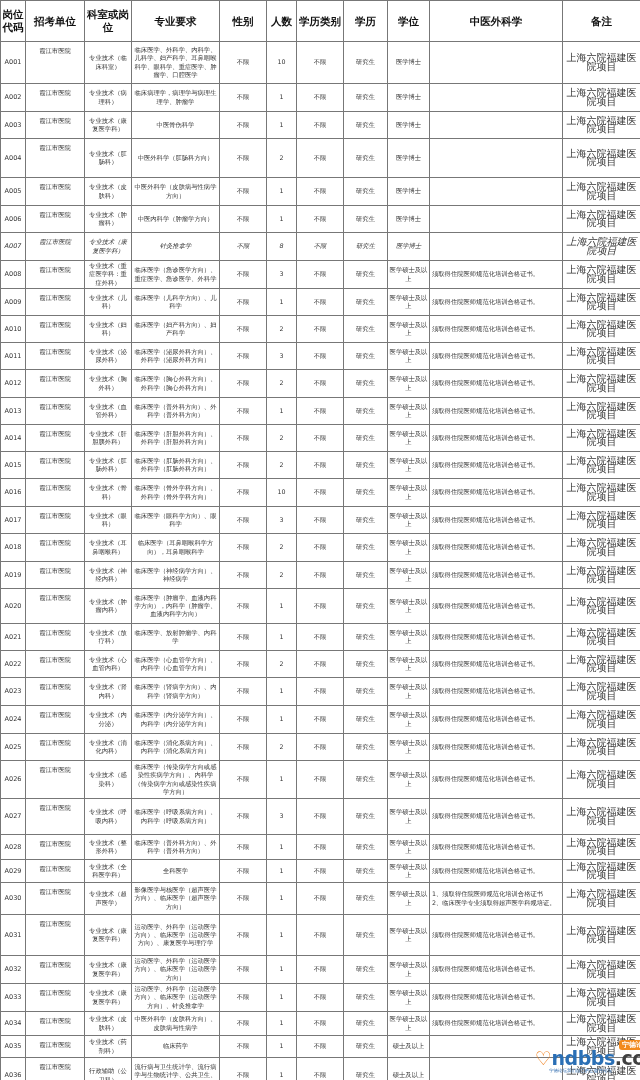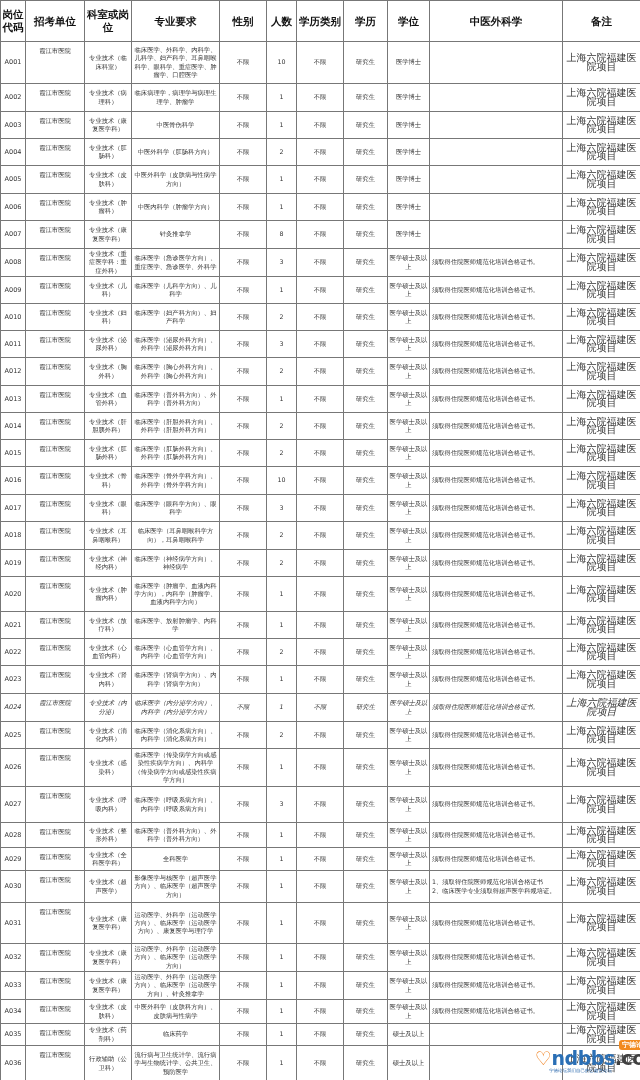--- a/index.html
+++ b/index.html
@@ -89,21 +89,21 @@
         <td>专业技术（康复医学科）</td>
         <td>中医骨伤科学</td>
         <td>不限</td>
         <td>1</td>
         <td>不限</td>
         <td>研究生</td>
         <td>医学博士</td>
         <td class="other" style="white-space: pre-line;"></td>
         <td class="note">上海六院福建医院项目</td>
       </tr>
-      <tr style="height: 27px;">
+      <tr style="height: 39px;">
         <td class="code">A004</td>
         <td class="unit">霞江市医院</td>
         <td>专业技术（肛肠科）</td>
         <td>中医外科学（肛肠科方向）</td>
         <td>不限</td>
         <td>2</td>
         <td>不限</td>
         <td>研究生</td>
         <td>医学博士</td>
         <td class="other" style="white-space: pre-line;"></td>
@@ -128,21 +128,21 @@
         <td>专业技术（肿瘤科）</td>
         <td>中医内科学（肿瘤学方向）</td>
         <td>不限</td>
         <td>1</td>
         <td>不限</td>
         <td>研究生</td>
         <td>医学博士</td>
         <td class="other" style="white-space: pre-line;"></td>
         <td class="note">上海六院福建医院项目</td>
       </tr>
-      <tr style="height: 28px;">
+      <tr style="height: 28px; font-style: italic;">
         <td class="code">A007</td>
         <td class="unit">霞江市医院</td>
         <td>专业技术（康复医学科）</td>
         <td>针灸推拿学</td>
         <td>不限</td>
         <td>8</td>
         <td>不限</td>
         <td>研究生</td>
         <td>医学博士</td>
         <td class="other" style="white-space: pre-line;"></td>
@@ -349,21 +349,21 @@
         <td>专业技术（肾内科）</td>
         <td>临床医学（肾病学方向）、内科学（肾病学方向）</td>
         <td>不限</td>
         <td>1</td>
         <td>不限</td>
         <td>研究生</td>
         <td>医学硕士及以上</td>
         <td class="other" style="white-space: pre-line;">须取得住院医师规范化培训合格证书。</td>
         <td class="note">上海六院福建医院项目</td>
       </tr>
-      <tr style="height: 28px; font-style: italic;">
+      <tr style="height: 28px;">
         <td class="code">A024</td>
         <td class="unit">霞江市医院</td>
         <td>专业技术（内分泌）</td>
         <td>临床医学（内分泌学方向）、内科学（内分泌学方向）</td>
         <td>不限</td>
         <td>1</td>
         <td>不限</td>
         <td>研究生</td>
         <td>医学硕士及以上</td>
         <td class="other" style="white-space: pre-line;">须取得住院医师规范化培训合格证书。</td>

